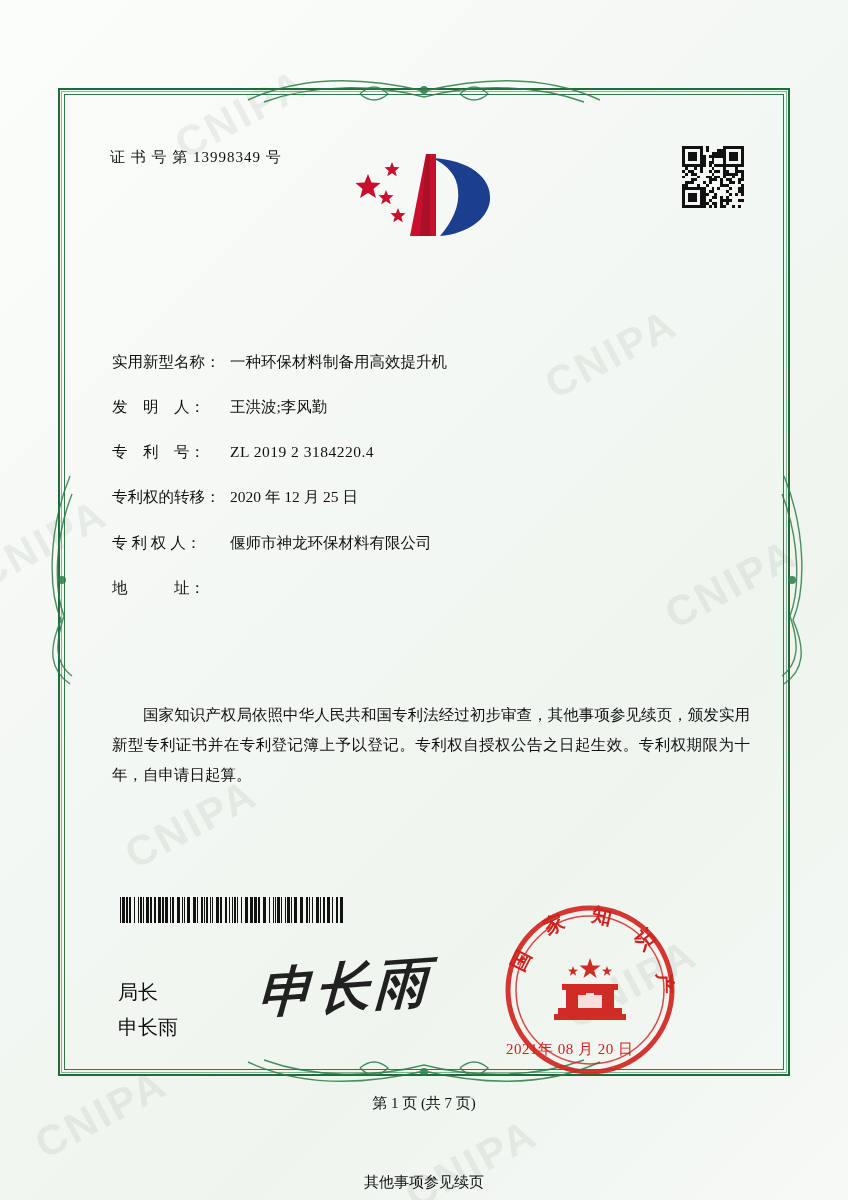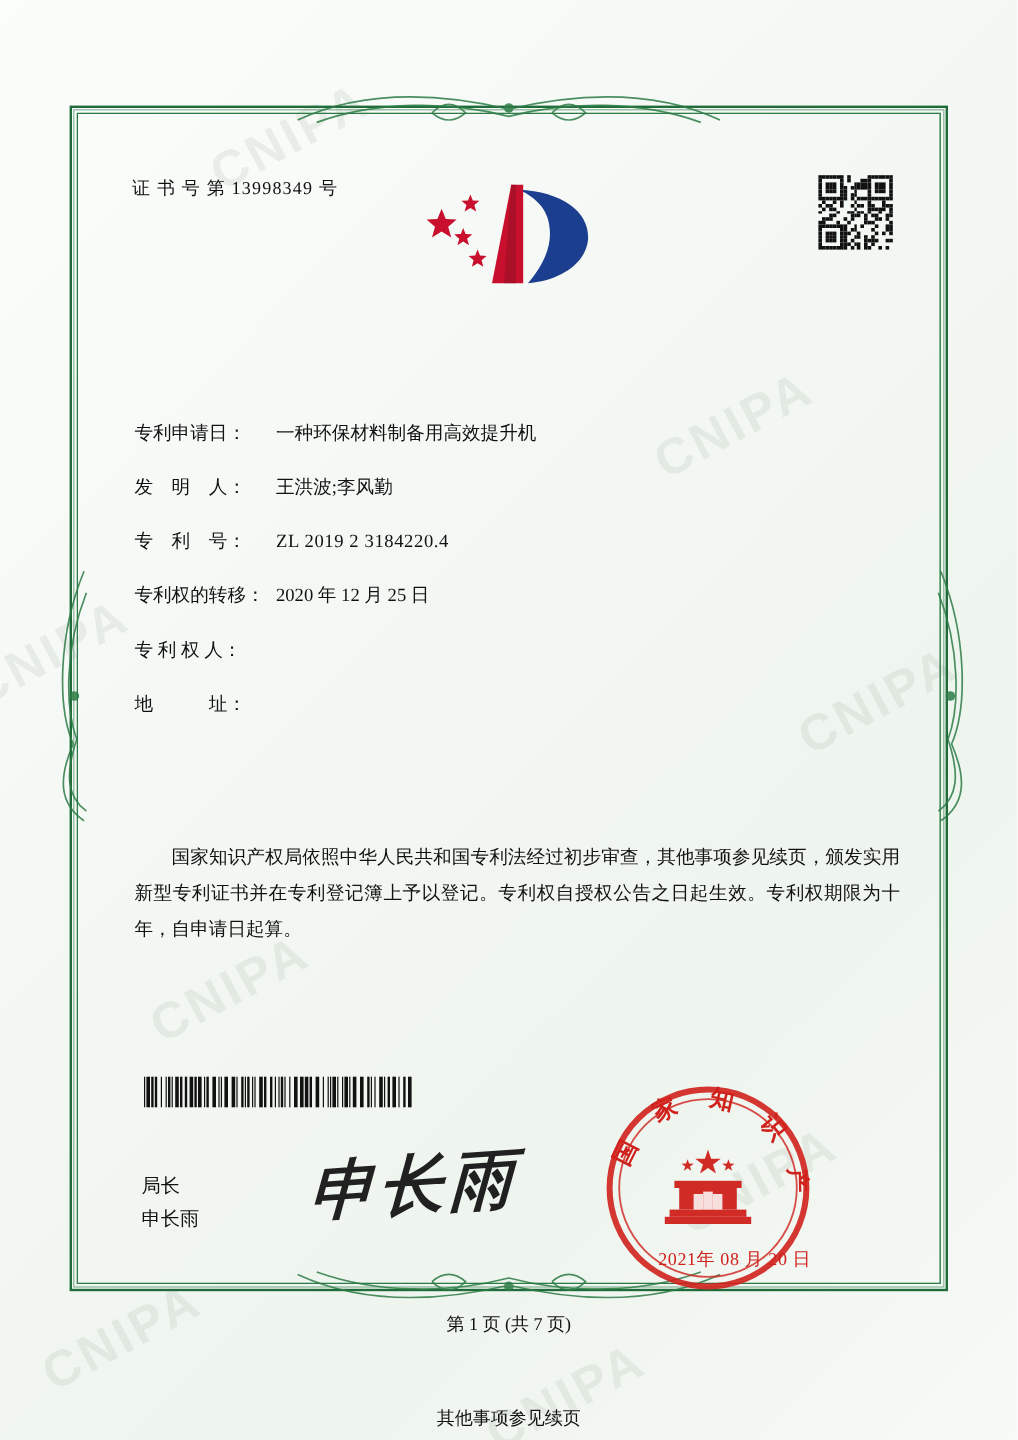--- a/index.html
+++ b/index.html
@@ -181,21 +181,21 @@
     align-items: stretch;
     overflow: hidden;
   }
   .barcode i { display: block; height: 100%; background: #111; }
 
   
   .sign-label {
     position: absolute;
     left: 118px;
     top: 975px;
-    font-size: 16px;
+    font-size: 20px;
     line-height: 1.75;
     color: #111;
   }
   .signature {
     position: absolute;
     left: 258px;
     top: 952px;
     font-size: 54px;
     color: #111;
     font-family: "DejaVu Serif", serif;
@@ -212,21 +212,21 @@
     left: 500px;
     top: 900px;
     width: 180px;
     height: 180px;
   }
   .seal-date {
     position: absolute;
     left: 506px;
     top: 1040px;
     width: 170px;
-    text-align: right;
+    text-align: left;
     color: #d0211c;
     font-size: 15px;
     letter-spacing: 0.5px;
   }
 
   .page-no {
     position: absolute;
     left: 0;
     right: 0;
     top: 1094px;
@@ -765,37 +765,38 @@
         <polygon points="52,10 54,15 59.5,15.3 55.3,18.9 56.8,24.3 52,21.3 47.2,24.3 48.7,18.9 44.5,15.3 50,15"></polygon>
         <polygon points="46,38 48,43 53.5,43.3 49.3,46.9 50.8,52.3 46,49.3 41.2,52.3 42.7,46.9 38.5,43.3 44,43"></polygon>
         <polygon points="58,56 60,61 65.5,61.3 61.3,64.9 62.8,70.3 58,67.3 53.2,70.3 54.7,64.9 50.5,61.3 56,61"></polygon>
       </g>
     </svg>
   </div>
 
 
   <div class="fields">
     <div class="field">
-      <span class="lbl">专利申请日：</span>
+      <span class="lbl">实用新型名称：</span>
       <span class="val">一种环保材料制备用高效提升机</span>
     </div>
     <div class="field">
       <span class="lbl">发　明　人：</span>
       <span class="val">王洪波;李风勤</span>
     </div>
     <div class="field">
       <span class="lbl">专　利　号：</span>
       <span class="val mono-ish">ZL 2019 2 3184220.4</span>
     </div>
     <div class="field">
       <span class="lbl">专利权的转移：</span>
       <span class="val">2020 年 12 月 25 日</span>
     </div>
     <div class="field">
       <span class="lbl">专 利 权 人：</span>
+      <span class="val">偃师市神龙环保材料有限公司</span>
     </div>
     <div class="field">
       <span class="lbl">地　　　址：</span>
     </div>
   </div>
 
   <div class="paras">
     <p>国家知识产权局依照中华人民共和国专利法经过初步审查，其他事项参见续页，颁发实用新型专利证书并在专利登记簿上予以登记。专利权自授权公告之日起生效。专利权期限为十年，自申请日起算。</p>
   </div>
 

